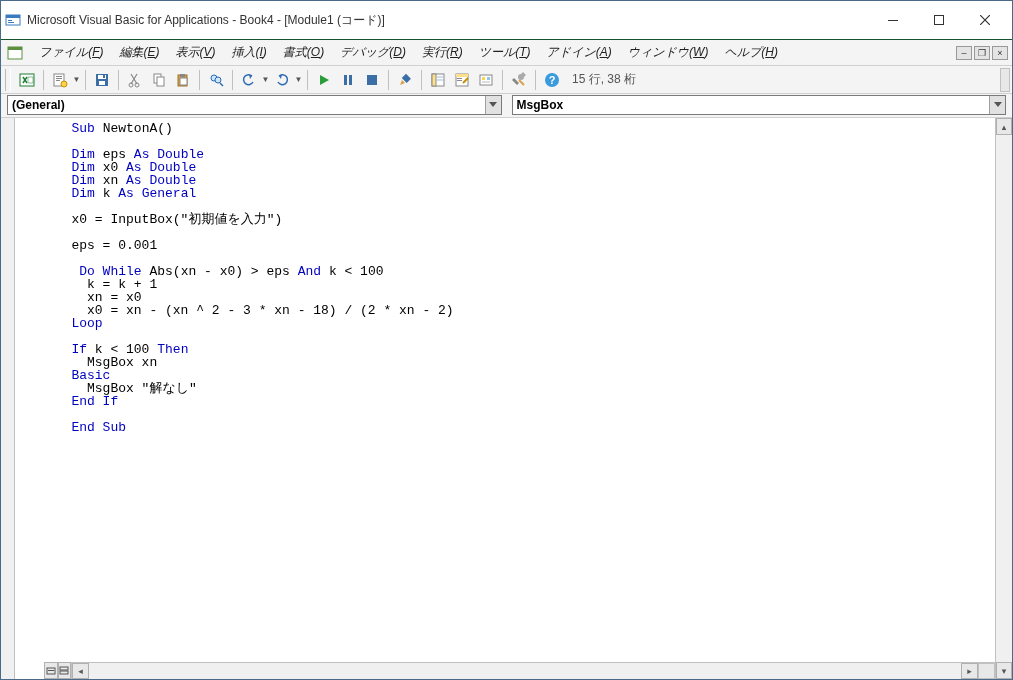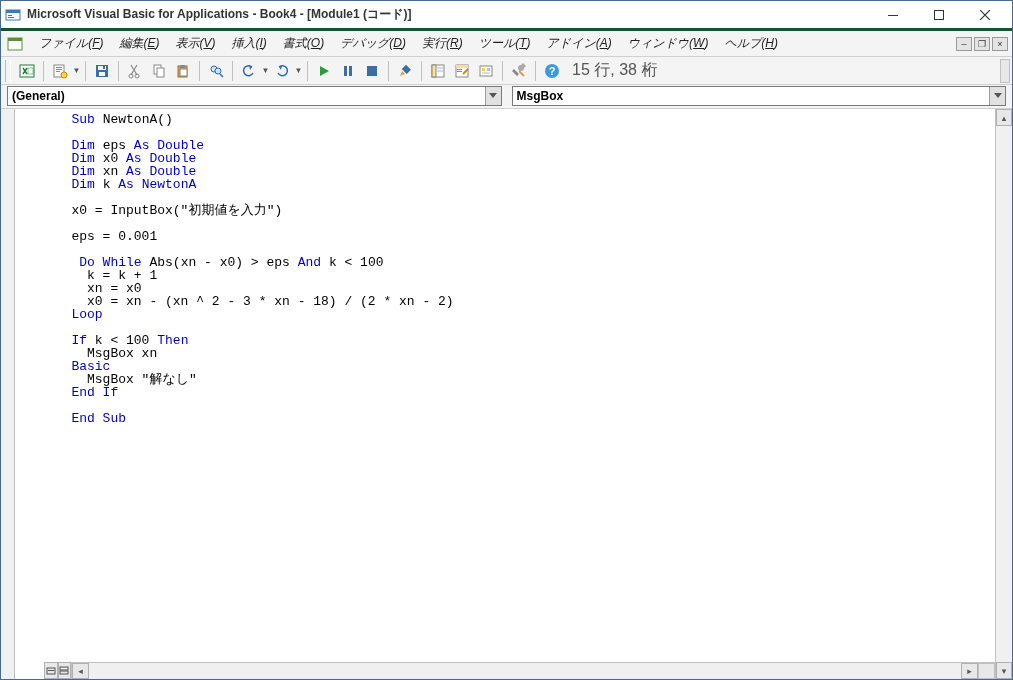--- a/index.html
+++ b/index.html
@@ -1,36 +1,36 @@
 <!DOCTYPE html>
 <html><head>
 <meta charset="utf-8">
 <style>
 * { box-sizing: border-box; margin: 0; padding: 0; }
 body { font-family: "MS UI Gothic", "Meiryo", sans-serif; font-size: 12px; background: #f0f0f0; overflow: hidden; }
 .window { width: 1013px; height: 680px; border: 1px solid #4a6a8a; background: #fff; display: flex; flex-direction: column; }
-.titlebar { height: 30px; background: #fff; display: flex; align-items: center; padding: 0 4px; border-bottom: 3px solid #14532d; font-weight: bold; }
+.titlebar { height: 39px; background: #fff; display: flex; align-items: center; padding: 0 4px; border-bottom: 1px solid #14532d; }
 .titlebar .icon { width: 16px; height: 16px; margin-right: 6px; display:inline-flex; align-items:center; justify-content:center;}
 .titlebar .title { flex: 1; color: #333; font-size: 12px; }
 .titlebar .winbtns { display: flex; }
 .titlebar .winbtn { width: 46px; height: 28px; display: flex; align-items: center; justify-content: center; color: #333; }
 
 .menubar { height: 26px; background: #f4f4f4; border-bottom: 1px solid #d0d0d0; display: flex; align-items: center; padding: 0 4px; position: relative; }
 .menubar .sysicon { width: 20px; height: 20px; margin-right: 6px; display:inline-flex; align-items:center; justify-content:center;}
 .menubar .item { padding: 3px 8px; color: #222; cursor: default; font-size: 12px; font-style: italic; }
 .menubar .item u { text-decoration: underline; }
 .menubar .mdibtns { position: absolute; right: 4px; display: flex; gap: 2px; }
 .menubar .mdibtn { width: 16px; height: 14px; background: #e4e4e4; border: 1px solid #999; display:flex; align-items:center; justify-content:center; font-size:9px; color:#333;}
 
 .toolbar { height: 28px; background: #f4f4f4; border-bottom: 1px solid #d0d0d0; display: flex; align-items: center; padding: 0 4px; position:relative; }
 .toolbar .grip { width: 6px; height: 22px; border-left: 1px solid #bbb; border-right: 1px solid #fff; margin-right: 4px; }
 .toolbar .tbtn { width: 22px; height: 22px; display: flex; align-items: center; justify-content: center; margin: 0 1px; border-radius: 2px; }
 .toolbar .sep { width: 1px; height: 20px; background: #c0c0c0; margin: 0 4px; }
 .toolbar .dd { width: 9px; height:22px; display:flex; align-items:center; justify-content:center; color:#555; font-size:8px;}
-.toolbar .status { margin-left: 8px; color: #555; font-size: 16px; }
+.toolbar .status { margin-left: 8px; color: #555; font-size: 12px; }
 .toolbar .endcap { position:absolute; right:2px; width:10px; height:24px; background:#e8e8e8; border:1px solid #c0c0c0;}
 
 .dropdown-bar { height: 24px; background: #f4f4f4; display: flex; align-items: flex-end; padding: 2px 6px; gap: 10px; border-bottom: 1px solid #d0d0d0; }
 .dropdown-bar .combo { flex: 1; height: 20px; background: #fff; border: 1px solid #7a7a7a; display: flex; align-items: center; padding: 0 4px; font-size: 12px; position: relative; }
 .dropdown-bar .combo .arrow { position: absolute; right: 0; top: 0; width: 16px; height: 18px; background: #e1e1e1; border-left: 1px solid #a0a0a0; display: flex; align-items: center; justify-content: center; }
 
 .client { flex: 1; display: flex; background: #fff; position: relative; min-height:0; }
 .margin-bar { width: 14px; background: #f0f0f0; border-right: 1px solid #c0c0c0; display:flex; flex-direction:column; }
 .code-area { flex: 1; position: relative; overflow: hidden; display:flex; flex-direction:column;margin-left:29px;}
 .code-inner { flex:1; overflow:hidden; position:relative;}
@@ -272,21 +272,21 @@
 
   <div class="client">
     <div class="margin-bar"></div>
     <div class="code-area">
       <div class="code-inner">
         <div class="code" id="code">   <span class="kw">Sub </span>NewtonA()
 
    <span class="kw">Dim </span>eps <span class="kw">As Double</span>
    <span class="kw">Dim </span>x0 <span class="kw">As Double</span>
    <span class="kw">Dim </span>xn <span class="kw">As Double</span>
-   <span class="kw">Dim </span>k <span class="kw">As NewtonA</span>
+   <span class="kw">Dim </span>k <span class="kw">As General</span>
 
    x0 = InputBox("初期値を入力")
 
    eps = 0.001
 
     <span class="kw">Do While </span>Abs(xn - x0) &gt; eps <span class="kw">And</span> k &lt; 100
      k = k + 1
      xn = x0
      x0 = xn - (xn ^ 2 - 3 * xn - 18) / (2 * xn - 2)
    <span class="kw">Loop</span>

